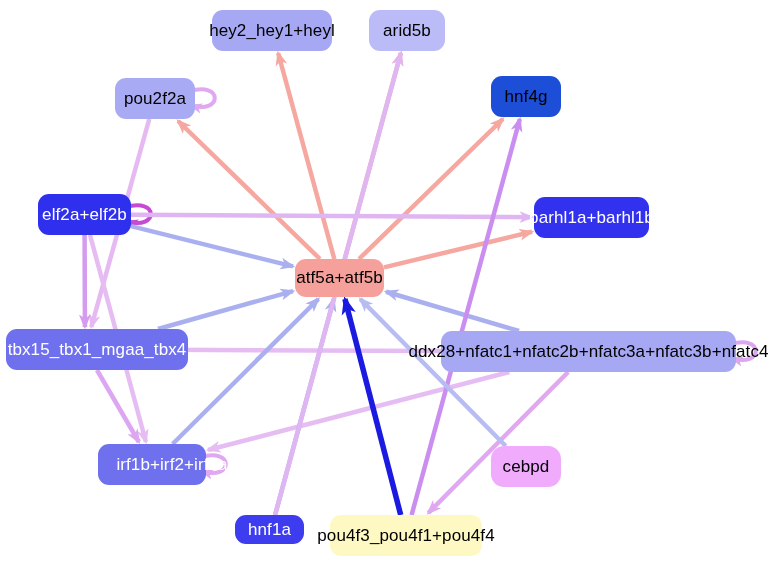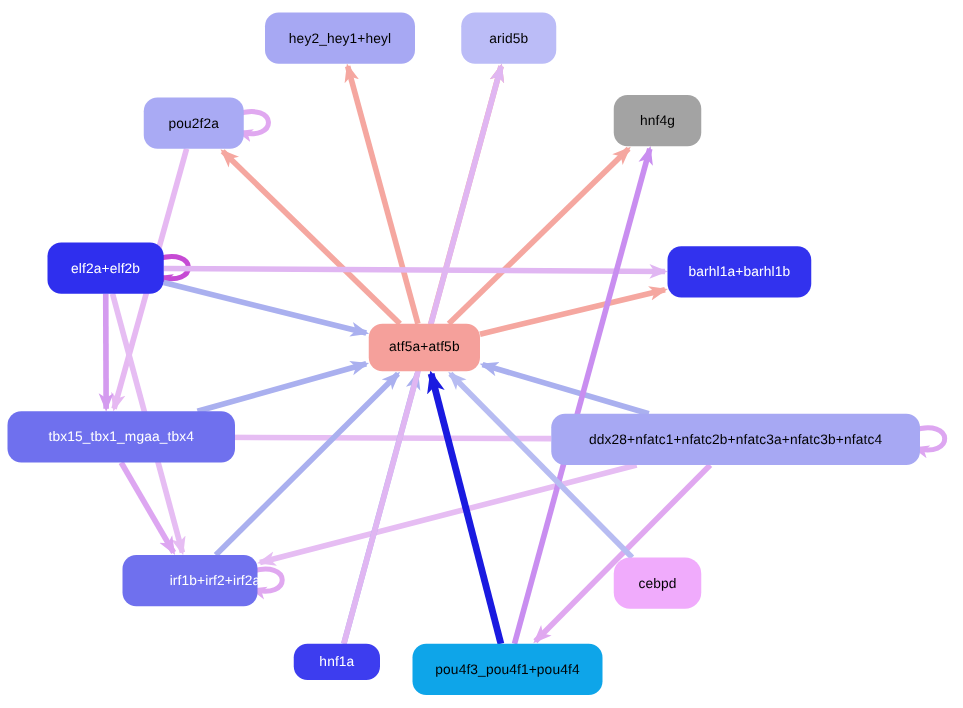--- a/index.html
+++ b/index.html
@@ -24,21 +24,21 @@
     width: 770px;
     height: 566px;
   }
   .node {
     position: absolute;
     box-sizing: border-box;
     display: flex;
     align-items: center;
     justify-content: center;
     border-radius: 11px;
-    font-size: 11px;
+    font-size: 17px;
     letter-spacing: 0.1px;
     white-space: nowrap;
     text-align: center;
     z-index: 5;
   }
 </style>
 </head>
 <body>
 
 <div id="canvas">
@@ -163,21 +163,21 @@
   <div id="node-layer">
       <div class="node" style="left: 212px; top: 10px; width: 120px; height: 41px; background: rgb(167, 168, 243); color: rgb(0, 0, 0);">
         <span>hey2_hey1+heyl</span>
       </div>
       <div class="node" style="left: 369px; top: 10px; width: 76px; height: 41px; background: rgb(187, 188, 247); color: rgb(0, 0, 0);">
         <span>arid5b</span>
       </div>
       <div class="node" style="left: 115px; top: 78px; width: 80px; height: 41px; background: rgb(169, 170, 244); color: rgb(0, 0, 0);">
         <span>pou2f2a</span>
       </div>
-      <div class="node" style="left: 491px; top: 76px; width: 70px; height: 41px; background: #a3a3a3; color: rgb(0, 0, 0);">
+      <div class="node" style="left: 491px; top: 76px; width: 70px; height: 41px; background: #1d4ed8; color: rgb(0, 0, 0);">
         <span>hnf4g</span>
       </div>
       <div class="node" style="left: 38px; top: 194px; width: 93px; height: 41px; background: rgb(47, 47, 238); color: rgb(255, 255, 255);">
         <span>elf2a+elf2b</span>
       </div>
       <div class="node" style="left: 534px; top: 197px; width: 115px; height: 41px; background: rgb(50, 50, 238); color: rgb(255, 255, 255);">
         <span>barhl1a+barhl1b</span>
       </div>
       <div class="node" style="left: 295px; top: 259px; width: 89px; height: 38px; background: rgb(245, 160, 155); color: rgb(0, 0, 0);">
         <span>atf5a+atf5b</span>
@@ -190,17 +190,17 @@
       </div>
       <div class="node" style="left: 98px; top: 444px; width: 108px; height: 41px; background: rgb(111, 112, 238); color: rgb(255, 255, 255); padding-left: 40px;">
         <span>irf1b+irf2+irf2a</span>
       </div>
       <div class="node" style="left: 491px; top: 446px; width: 70px; height: 41px; background: #f0abfc; color: rgb(0, 0, 0); border-radius: 13px;">
         <span>cebpd</span>
       </div>
       <div class="node" style="left: 235px; top: 515px; width: 69px; height: 29px; background: rgb(61, 61, 239); color: rgb(255, 255, 255);">
         <span>hnf1a</span>
       </div>
-      <div class="node" style="left: 330px; top: 515px; width: 152px; height: 41px; background: #0ea5e9; color: rgb(0, 0, 0); text-align: right;">
+      <div class="node" style="left: 330px; top: 515px; width: 152px; height: 41px; background: #fef9c3; color: rgb(0, 0, 0); text-align: right;">
         <span>pou4f3_pou4f1+pou4f4</span>
       </div>
     </div>
 </div>
 
 </body></html>

